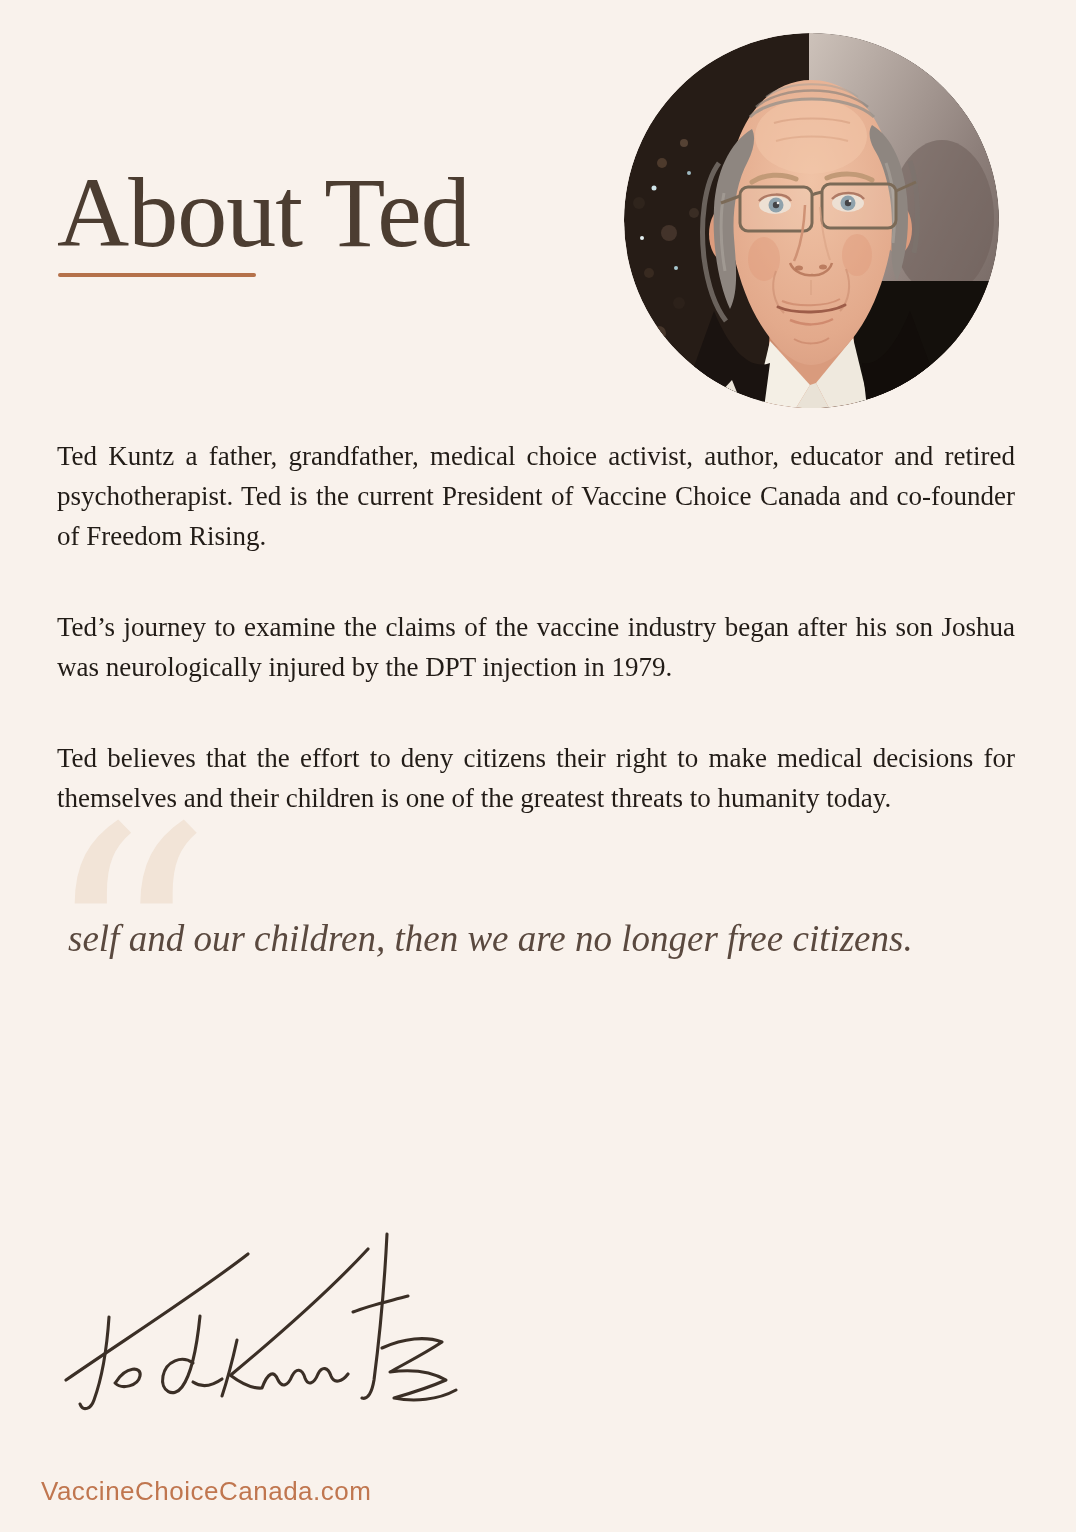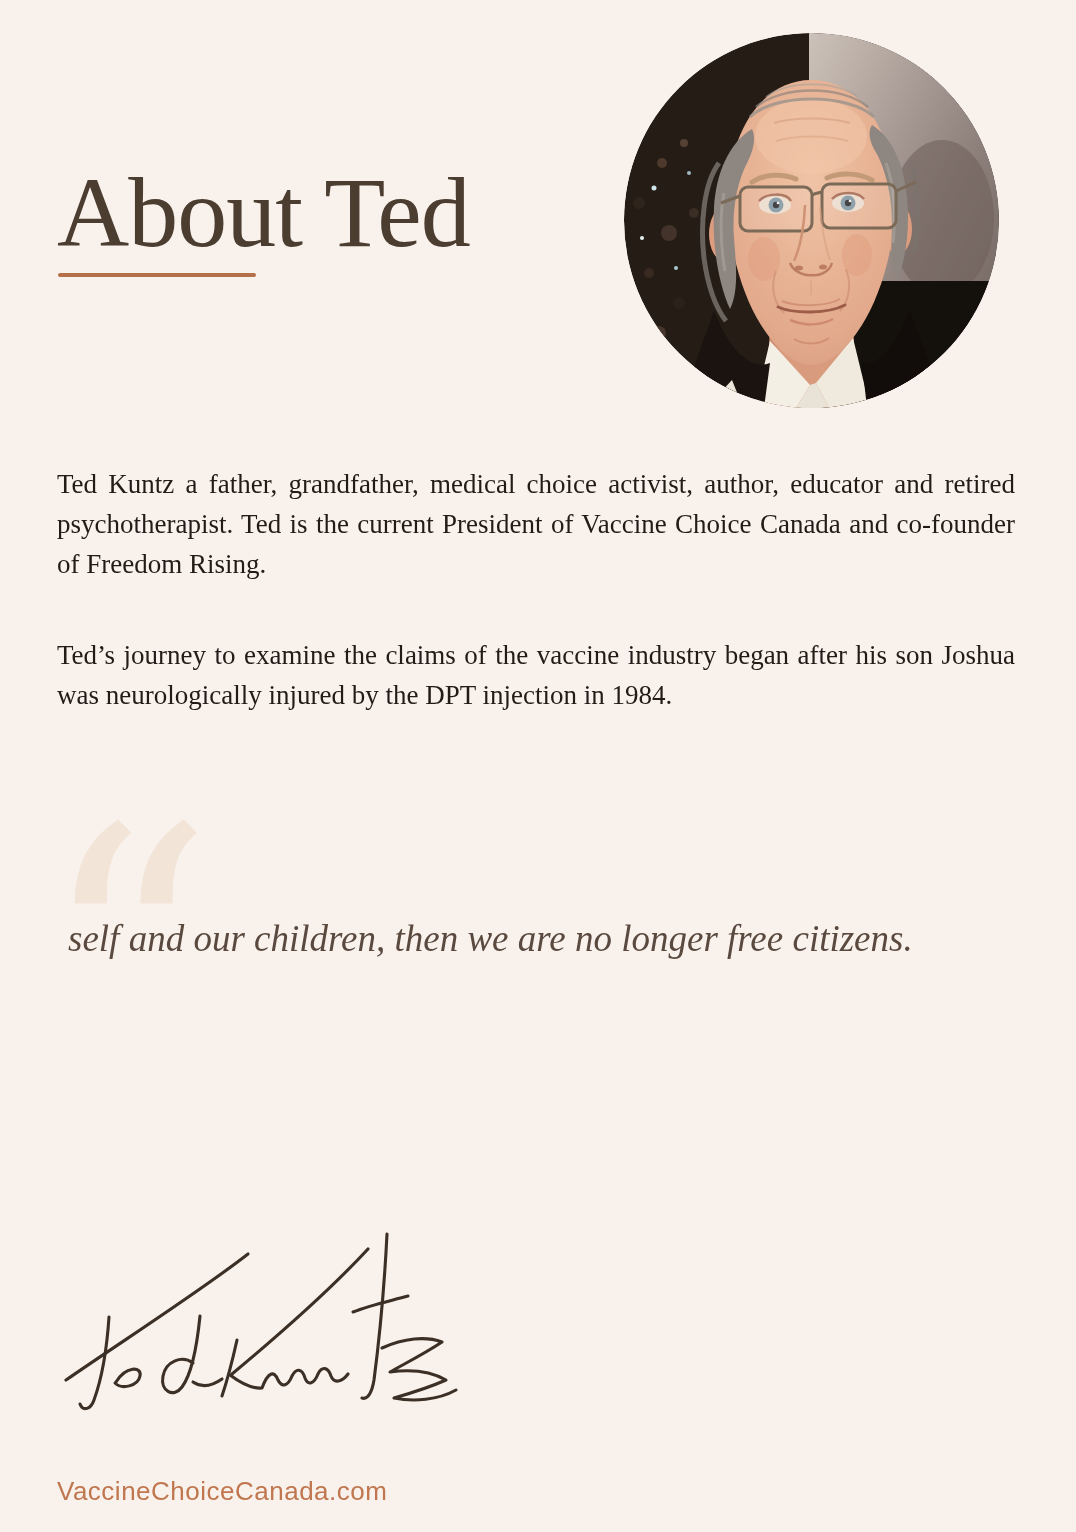--- a/index.html
+++ b/index.html
@@ -21,21 +21,21 @@
   }
   .title-rule{
     position:absolute; left:58px; top:273px; width:198px; height:4px;
     background:var(--accent-line); border-radius:2px;
   }
   .portrait-wrap{
     position:absolute; left:624px; top:33px; width:375px; height:375px;
     border-radius:50%; overflow:hidden;
   }
   .bio{
-    position:absolute; left:57px; top:464px; width:958px;
+    position:absolute; left:57px; top:436px; width:958px;
   }
   .bio .bio-paragraph{
     font-size:27px; line-height:40px; color:var(--body-color);
     text-align:justify; margin:0 0 51px 0;
   }
   .quote-mark{
     position:absolute; left:40px; top:845px; z-index:0;
     font-family:"DejaVu Serif", serif; font-size:340px; line-height:0;
     color:var(--quote-mark-color); user-select:none; pointer-events:none;
   }
@@ -48,21 +48,21 @@
     color:var(--quote-color); white-space:nowrap;
   }
   .signature{
     position:absolute; left:52px; top:1222px; width:425px; height:200px;
   }
   .signature svg path{
     fill:none; stroke:var(--signature-color); stroke-width:3.1;
     stroke-linecap:round; stroke-linejoin:round;
   }
   .site-footer{
-    position:absolute; left:57px; top:1476px;
+    position:absolute; left:41px; top:1476px;
     font-family:"Liberation Sans", sans-serif; font-size:26px;
     color:var(--footer-color); letter-spacing:0.5px; text-decoration:none;
   }
 </style>
 </head>
 <body>
 
 <div class="page">
 
   <h1 class="page-title">About Ted</h1>
@@ -159,21 +159,22 @@
         <path d="M154,274 C170,281 204,281 221,272" stroke="#9e5d49" stroke-width="3" fill="none" stroke-linecap="round"></path>
         <path d="M158,268 C172,274 202,274 216,266" stroke="#c67f63" stroke-width="2" fill="none" opacity="0.6"></path>
         <path d="M166,287 C180,293 196,293 209,286" stroke="#cb8266" stroke-width="2.5" fill="none" opacity="0.8"></path>
         <path d="M170,306 C180,312 196,312 205,305" stroke="#c68164" stroke-width="2" fill="none" opacity="0.6"></path>
       </g>
     </svg>
   </div>
 
   <div class="bio">
       <div class="bio-paragraph">Ted Kuntz a father, grandfather, medical choice activist, author, educator and retired psychotherapist. Ted is the current President of Vaccine Choice Canada and co-founder of Freedom Rising.</div>
-      <div class="bio-paragraph">Ted’s journey to examine the claims of the vaccine industry began after his son Joshua was neurologically injured by the DPT injection in 1984.</div>
+      <div class="bio-paragraph">Ted’s journey to examine the claims of the vaccine industry began after his son Joshua was neurologically injured by the DPT injection in 1979.</div>
+      <div class="bio-paragraph">Ted believes that the effort to deny citizens their right to make medical decisions for themselves and their children is one of the greatest threats to humanity today.</div>
     </div>
 
   <div class="quote-mark">
       <span>“</span>
     </div>
 
   <div class="pull-quote">
       <div class="quote-line">self and our children, then we are no longer free citizens.</div>
     </div>
 

